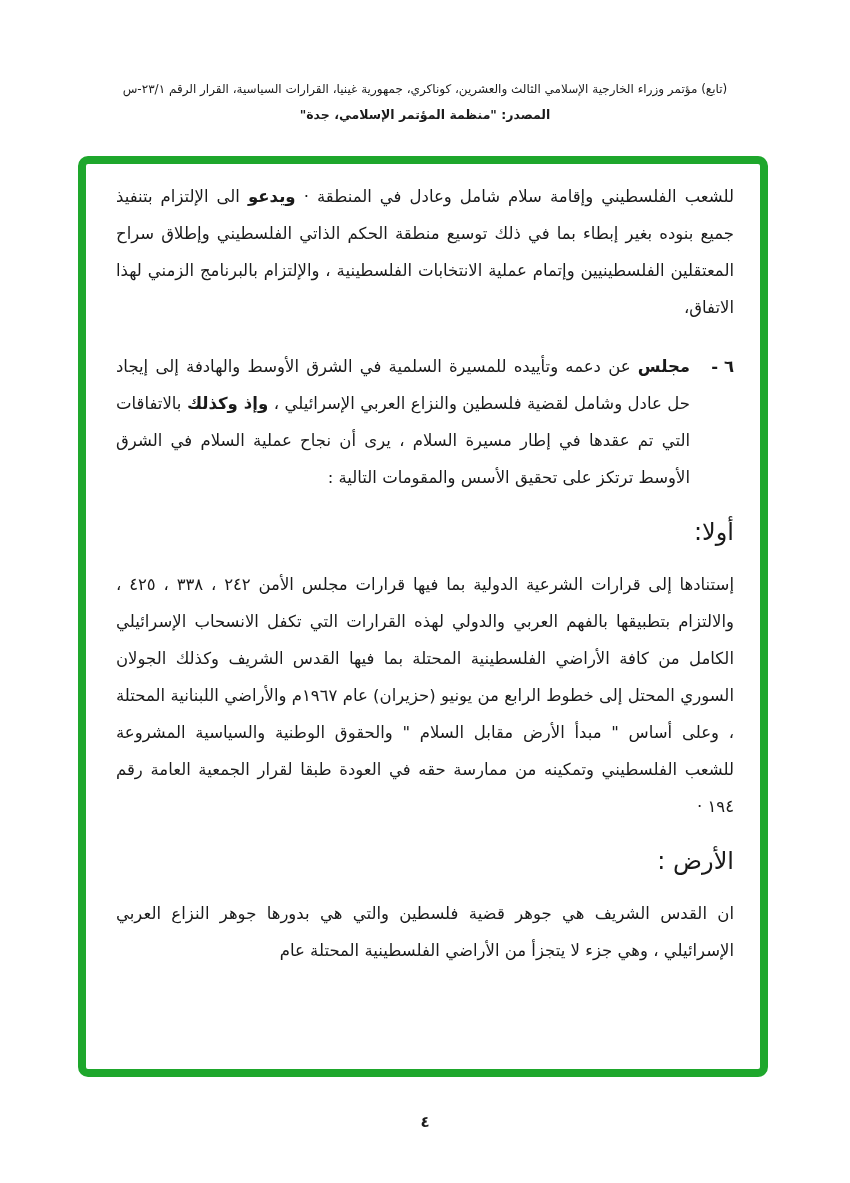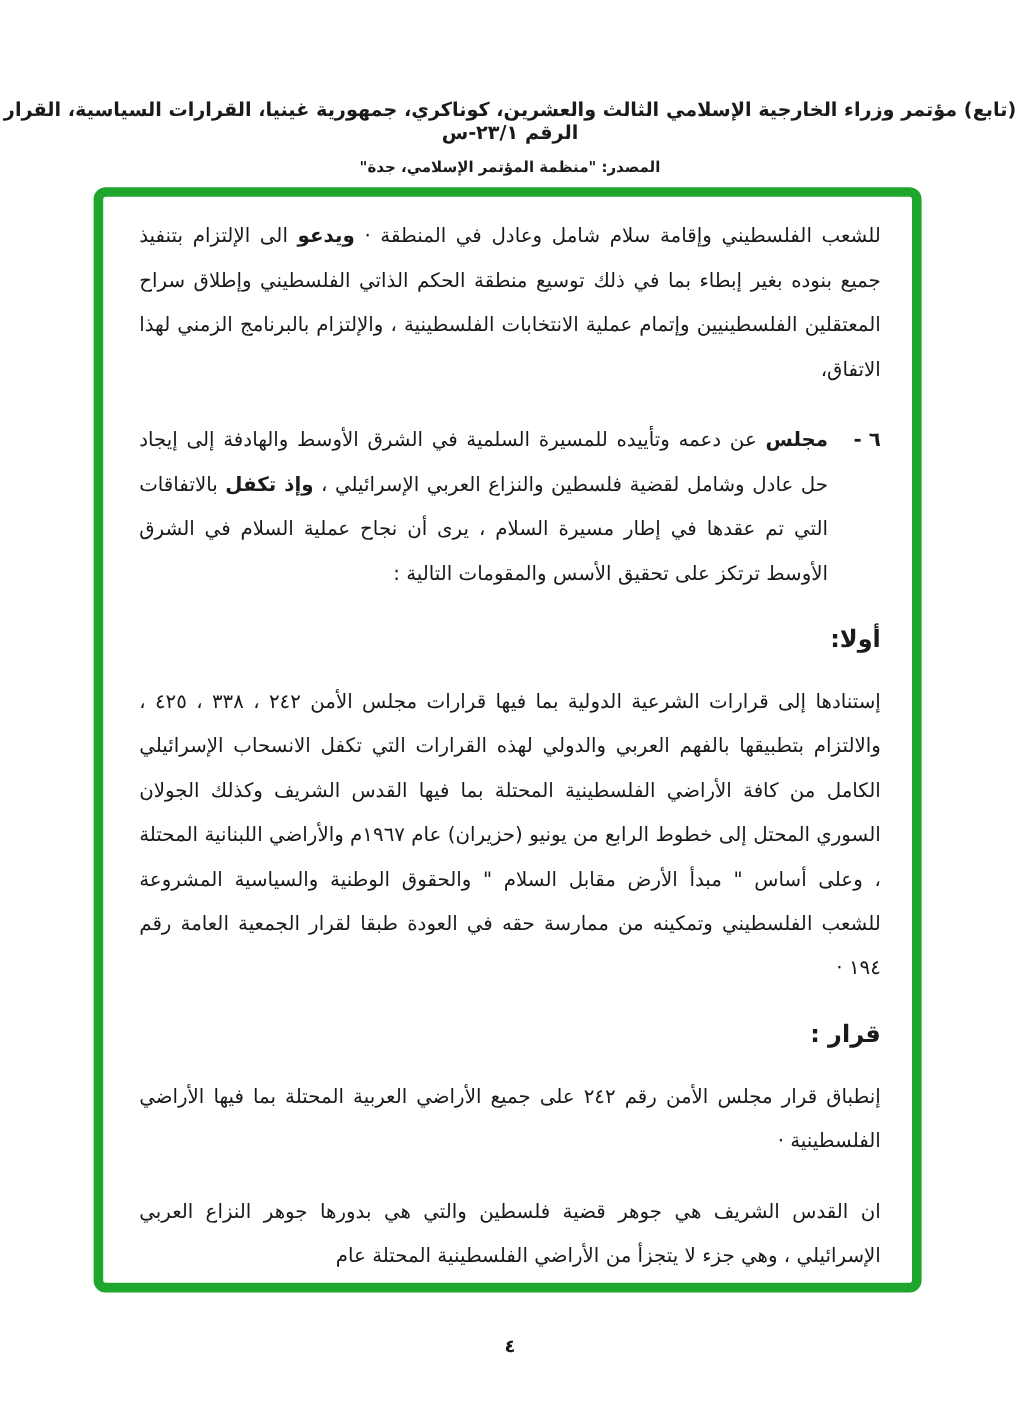--- a/index.html
+++ b/index.html
@@ -5,21 +5,21 @@
   html, body { margin:0; padding:0; }
   body {
     width:850px; height:1183px;
     background:#ffffff;
     font-family:"DejaVu Sans", sans-serif;
     color:#1a1a1a;
     position:relative;
     overflow:hidden;
   }
   .doc-header { direction:rtl; text-align:center; padding-top:82px; }
-  .doc-header .line1 { font-size:16px; font-weight:bold; letter-spacing:0; }
+  .doc-header .line1 { font-size:12px; font-weight:normal; letter-spacing:0; }
   .doc-header .line2 { font-size:12.5px; font-weight:bold; margin-top:11px; }
 
   .highlight-box {
     position:absolute; left:78px; top:156px;
     width:690px; height:921px;
     box-sizing:border-box;
     border:8px solid #1ea72c;
     border-radius:10px;
     padding:14px 26px 0 30px;
     direction:rtl;
@@ -31,21 +31,21 @@
     text-align:justify; text-justify:inter-word;
     margin:0 0 22px 0;
   }
   .clause { position:relative; padding-right:44px; margin:0 0 22px 0; }
   .clause .clause-marker {
     position:absolute; right:0; top:0;
     font-weight:bold; font-size:16.5px; line-height:37px;
   }
   .clause .body-text { margin:0; }
   .section-heading {
-    font-size:20px; font-weight:bold;
+    font-size:24px; font-weight:normal;
     margin:6px 0 20px 0; line-height:28px;
   }
   b { font-weight:bold; }
 
   .page-footer {
     position:absolute; left:0; right:0; bottom:52px;
     text-align:center;
   }
   .page-footer .page-num { font-size:15px; font-weight:bold; }
 </style>
@@ -56,28 +56,27 @@
   <div class="line1">(تابع) مؤتمر وزراء الخارجية الإسلامي الثالث والعشرين، كوناكري، جمهورية غينيا، القرارات السياسية، القرار الرقم ٢٣/١-س</div>
   <div class="line2">المصدر:  "منظمة المؤتمر الإسلامي، جدة"</div>
 </header>
 
 <section class="highlight-box" style="border-color: rgb(30, 167, 44);">
 
   <p class="body-text"><span>للشعب الفلسطيني وإقامة سلام شامل وعادل في المنطقة · </span><b>ويدعو</b><span> الى الإلتزام بتنفيذ جميع بنوده بغير إبطاء بما في ذلك توسيع منطقة الحكم الذاتي الفلسطيني وإطلاق سراح المعتقلين الفلسطينيين وإتمام عملية الانتخابات الفلسطينية ، والإلتزام بالبرنامج الزمني لهذا الاتفاق،</span></p>
 
   <div class="clause">
     <span class="clause-marker">٦ -</span>
-    <p class="body-text"><b>مجلس</b><span> عن دعمه وتأييده للمسيرة السلمية في الشرق الأوسط والهادفة إلى إيجاد حل عادل وشامل لقضية فلسطين والنزاع العربي الإسرائيلي ، </span><b>وإذ تكفل</b><span> بالاتفاقات التي تم عقدها في إطار مسيرة السلام ، يرى أن نجاح عملية السلام في الشرق الأوسط ترتكز على تحقيق الأسس والمقومات التالية :</span></p>
+    <p class="body-text"><b>مجلس</b><span> عن دعمه وتأييده للمسيرة السلمية في الشرق الأوسط والهادفة إلى إيجاد حل عادل وشامل لقضية فلسطين والنزاع العربي الإسرائيلي ، </span><b>وإذ وكذلك</b><span> بالاتفاقات التي تم عقدها في إطار مسيرة السلام ، يرى أن نجاح عملية السلام في الشرق الأوسط ترتكز على تحقيق الأسس والمقومات التالية :</span></p>
   </div>
 
   <h2 class="section-heading">أولا:</h2>
   <p class="body-text">إستنادها إلى قرارات الشرعية الدولية بما فيها قرارات مجلس الأمن ٢٤٢ ، ٣٣٨ ، ٤٢٥ ، والالتزام بتطبيقها بالفهم العربي والدولي لهذه القرارات التي تكفل الانسحاب الإسرائيلي الكامل من كافة الأراضي الفلسطينية المحتلة بما فيها القدس الشريف وكذلك الجولان السوري المحتل إلى خطوط الرابع من يونيو (حزيران) عام ١٩٦٧م والأراضي اللبنانية المحتلة ، وعلى أساس " مبدأ الأرض مقابل السلام " والحقوق الوطنية والسياسية المشروعة للشعب الفلسطيني وتمكينه من ممارسة حقه في العودة طبقا لقرار الجمعية العامة رقم ١٩٤ ·</p>
 
-  <h2 class="section-heading">قرار :</h2>
-  <p class="body-text">إنطباق قرار مجلس الأمن رقم ٢٤٢ على جميع الأراضي العربية المحتلة بما فيها الأراضي الفلسطينية ·</p>
+  <h2 class="section-heading">الأرض :</h2>
 
   <p class="body-text">ان القدس الشريف هي جوهر قضية فلسطين والتي هي بدورها جوهر النزاع العربي الإسرائيلي ، وهي جزء لا يتجزأ من الأراضي الفلسطينية المحتلة عام</p>
 
 </section>
 
 <footer class="page-footer">
   <span class="page-num">٤</span>
 </footer>
 
 </body></html>

